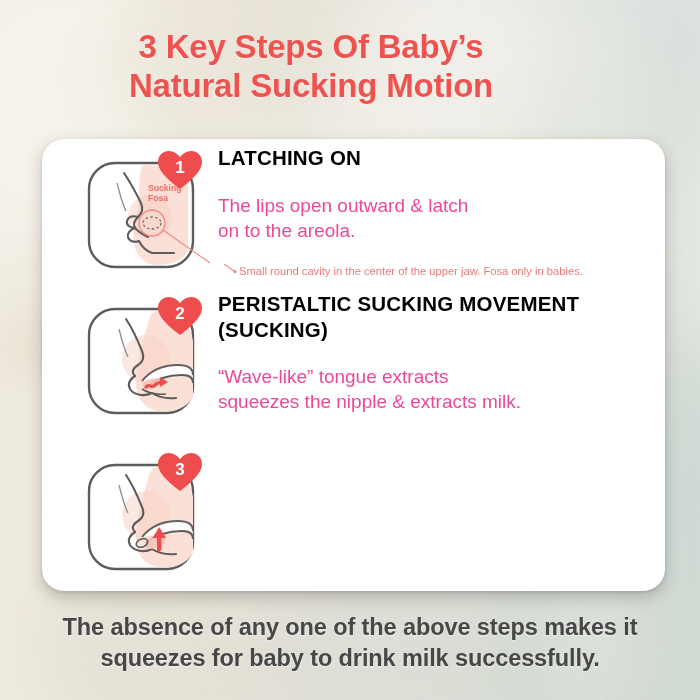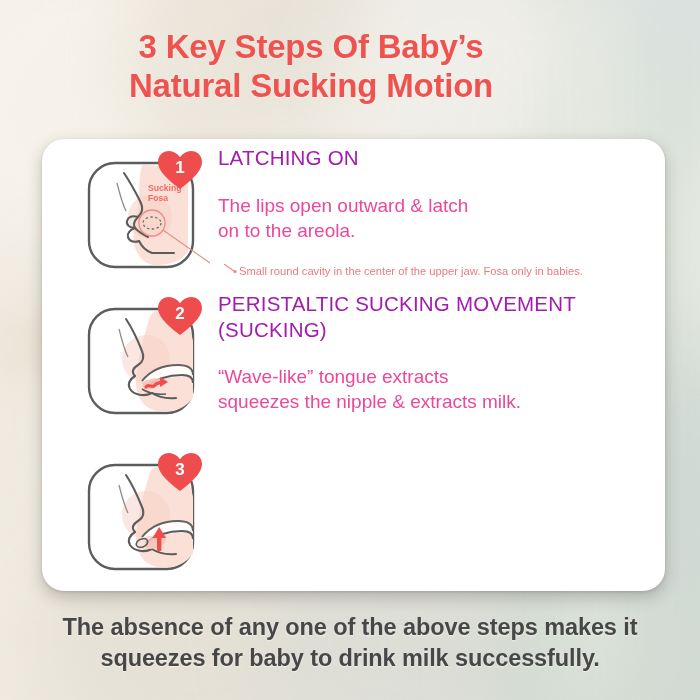--- a/index.html
+++ b/index.html
@@ -55,22 +55,22 @@
   .step{position:absolute;left:0;width:623px;}
   .step-1{top:6px;height:140px;}
   .step-2{top:152px;height:150px;}
   .step-3{top:308px;height:140px;}
 
   .illus{position:absolute;left:44px;top:6px;width:124px;height:120px;}
   .illus svg{display:block;}
 
   .txt{position:absolute;left:176px;top:0;width:440px;}
   .step-title{
-    color:#a21caf;font-size:20.5px;line-height:1.25;
-    letter-spacing:.2px;font-weight:400;
+    color:#000000;font-size:20.5px;line-height:1.25;
+    letter-spacing:.2px;font-weight:700;
   }
   .step-body{
     color:#ec4899;font-size:19px;line-height:1.32;margin-top:22px;
     font-weight:400;
   }
   .note{
     position:absolute;left:0;top:0;width:100%;
     color:#ea7b7b;font-size:11.2px;line-height:1.2;white-space:nowrap;
   }
   #note-1{left:182px;top:119px;}

